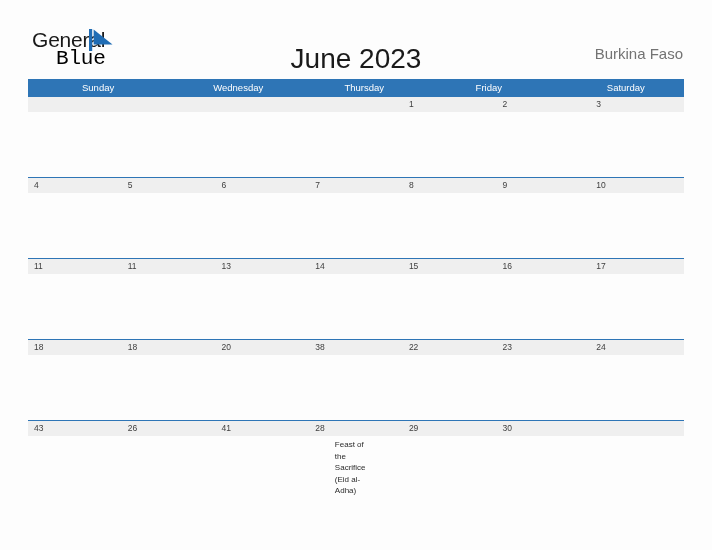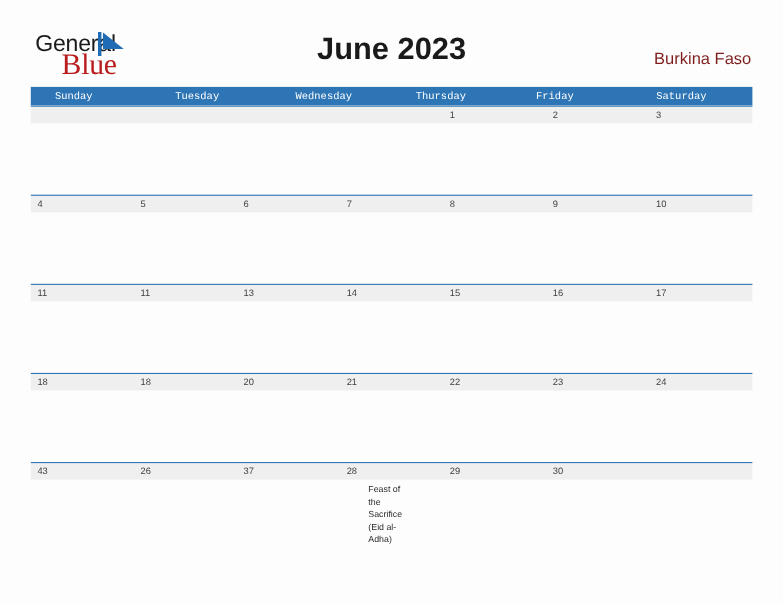--- a/index.html
+++ b/index.html
@@ -43,54 +43,54 @@
     font-size: 21px;
     line-height: 21px;
     color: #1a1a1a;
     letter-spacing: -0.2px;
     font-family: "Liberation Sans", sans-serif;
   }
   .logo-blue {
     position: absolute;
     left: 24px;
     top: 19px;
-    font-size: 27px;
+    font-size: 21px;
     line-height: 21px;
-    color: #b91c1c;
+    color: #000000;
     letter-spacing: -0.2px;
-    font-family: Liberation Serif, serif;
+    font-family: Liberation Mono, monospace;
   }
   .logo-flag {
     position: absolute;
     left: 57px;
     top: 0px;
     width: 24px;
     height: 22px;
   }
 
   .cal-title {
     position: absolute;
     left: 0;
-    top: 28px;
+    top: 42px;
     width: 712px;
     text-align: center;
     font-size: 28px;
     line-height: 34px;
     color: #1a1a1a;
-    font-weight: bold;
+    font-weight: normal;
     font-family: "Liberation Sans", sans-serif;
   }
 
   .region-label {
     position: absolute;
     right: 29px;
     top: 45px;
     font-size: 15px;
     line-height: 18px;
-    color: #7f1d1d;
+    color: #737373;
     font-family: "Liberation Sans", sans-serif;
   }
 
   
   .calendar {
     position: absolute;
     left: 28px;
     top: 79px;
     width: 656px;
   }
@@ -101,23 +101,24 @@
     height: 17px;
     background: #2e75b6;
   }
   .weekday-cell {
     flex: 1 1 0;
     height: 17px;
     padding-left: 22px;
     color: #ffffff;
     font-size: 9.5px;
     line-height: 17px;
-    font-family: Liberation Mono, monospace;
+    font-family: Liberation Sans, sans-serif;
     white-space: nowrap;
     overflow: hidden;
+    margin-left: 32px;
   }
 
   .week-row {
     position: relative;
     width: 656px;
     height: 81px;
   }
   .week-row:last-child { height: 84px; }
 
   .date-band {
@@ -177,21 +178,20 @@
     <div class="cal-title">June 2023</div>
 
     <div class="region-label">Burkina Faso</div>
 
   </div>
 
   <div class="calendar">
 
     <div class="weekday-row">
       <div class="weekday-cell">Sunday</div>
-      <div class="weekday-cell">Tuesday</div>
       <div class="weekday-cell">Wednesday</div>
       <div class="weekday-cell">Thursday</div>
       <div class="weekday-cell">Friday</div>
       <div class="weekday-cell">Saturday</div>
     </div>
 
     <div class="week-row">
       <div class="date-band">
         <div class="date-cell"></div>
         <div class="date-cell"></div>
@@ -252,41 +252,41 @@
         <div class="event-cell"></div>
         <div class="event-cell"></div>
       </div>
     </div>
 
     <div class="week-row">
       <div class="date-band">
         <div class="date-cell">18</div>
         <div class="date-cell">18</div>
         <div class="date-cell">20</div>
-        <div class="date-cell">21</div>
+        <div class="date-cell">38</div>
         <div class="date-cell">22</div>
         <div class="date-cell">23</div>
         <div class="date-cell">24</div>
       </div>
       <div class="event-band">
         <div class="event-cell"></div>
         <div class="event-cell"></div>
         <div class="event-cell"></div>
         <div class="event-cell"></div>
         <div class="event-cell"></div>
         <div class="event-cell"></div>
         <div class="event-cell"></div>
       </div>
     </div>
 
     <div class="week-row">
       <div class="date-band">
         <div class="date-cell">43</div>
         <div class="date-cell">26</div>
-        <div class="date-cell">37</div>
+        <div class="date-cell">41</div>
         <div class="date-cell">28</div>
         <div class="date-cell">29</div>
         <div class="date-cell">30</div>
         <div class="date-cell"></div>
       </div>
       <div class="event-band">
         <div class="event-cell"></div>
         <div class="event-cell"></div>
         <div class="event-cell"></div>
         <div class="event-cell">Feast of the Sacrifice (Eid al-Adha)</div>

